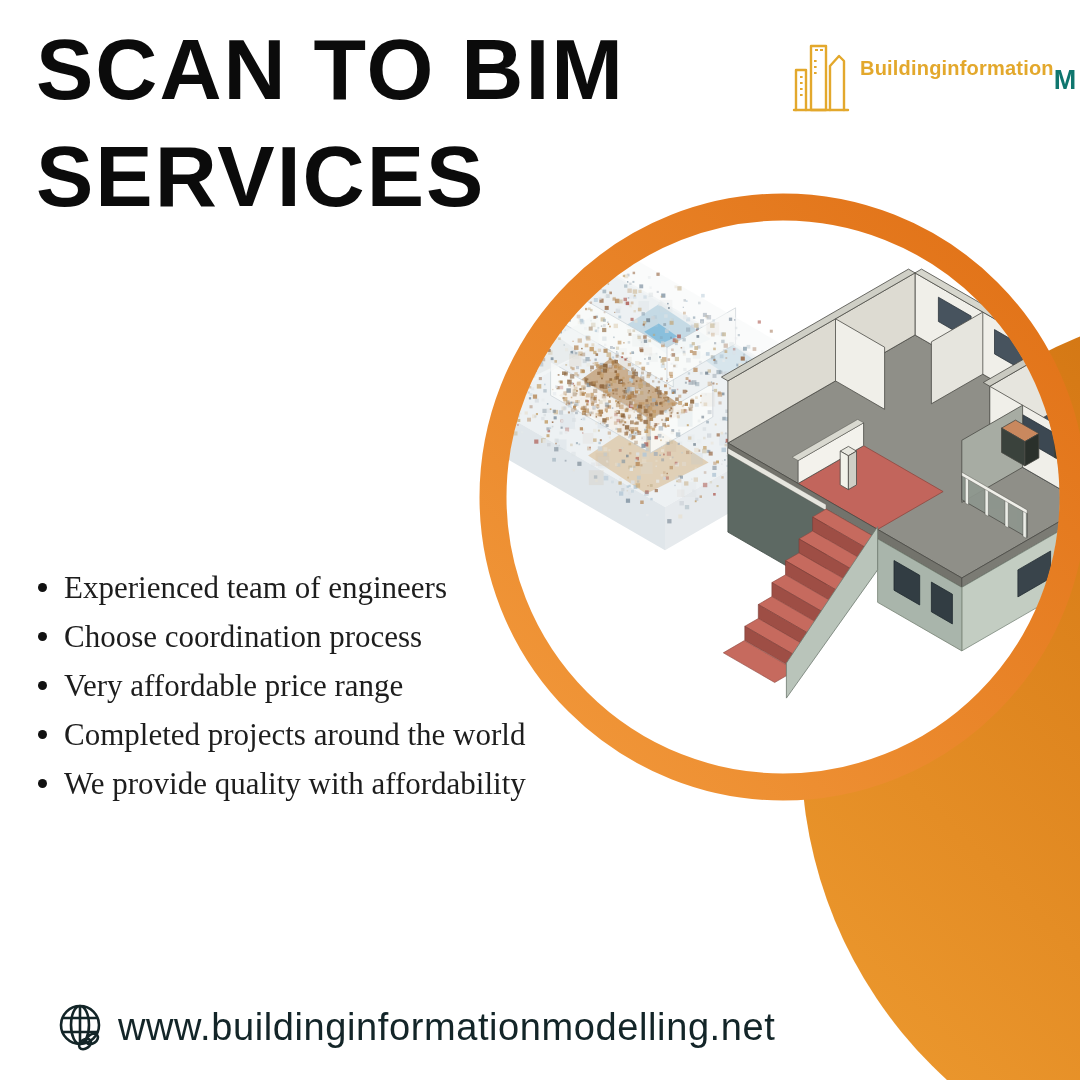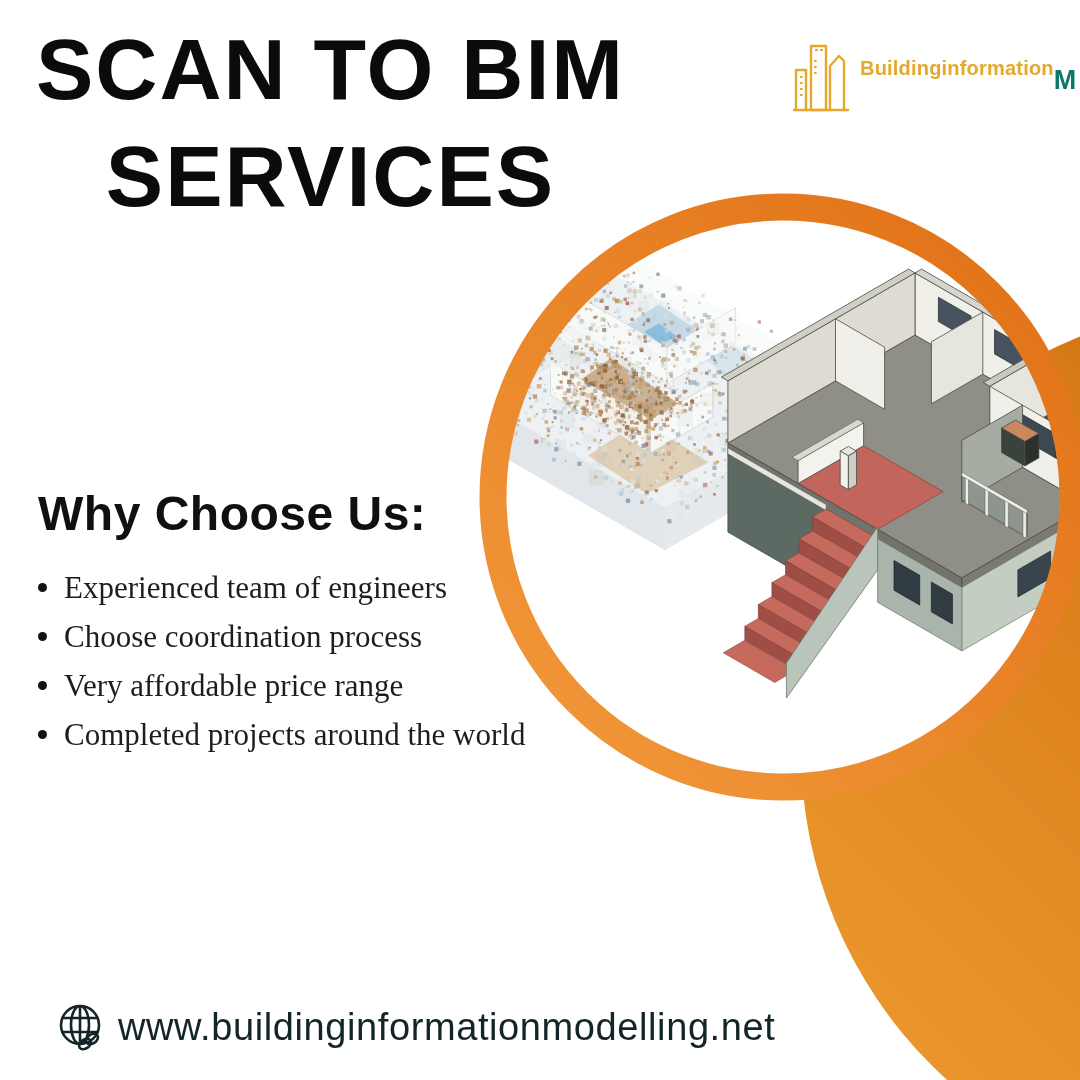--- a/index.html
+++ b/index.html
@@ -1,17 +1,17 @@
 <!DOCTYPE html>
 <html><head>
 <meta charset="utf-8">
 <style>
   html,body{margin:0;padding:0;background:#ffffff;}
   .canvas{position:relative;width:1080px;height:1080px;background:#ffffff;overflow:hidden;
-          font-family:"Liberation Sans",sans-serif;text-align:center;}
+          font-family:"Liberation Sans",sans-serif;}
   
   .blob{position:absolute;left:801px;top:304px;width:892px;height:892px;border-radius:50%;
         background:linear-gradient(225deg,#bd600a 0%,#d87c17 42%,#f09e33 100%);}
   
   .hero{position:absolute;left:463px;top:177px;width:640px;height:640px;}
   .hero svg{display:block;width:640px;height:640px;}
   
   .title{position:absolute;left:36px;top:16px;margin:0;font-size:86px;line-height:107px;
          font-weight:900;letter-spacing:2px;color:#0b0b0b;}
   .title-line{display:block;}
@@ -1703,37 +1703,40 @@
           <rect x="22" y="28" width="2.6" height="2"></rect>
         <rect x="22" y="34" width="2.6" height="2"></rect>
       </g>
     </svg>
     <div class="logo-text">
       <span class="logo-line1">Buildinginformation</span>
       <span class="logo-line2">MODELLING</span>
     </div>
   </div>
 
-  <h2 class="why">Why Choose Us:</h2>
   <ul class="benefits">
     <li>
       <span class="dot"></span>
       <span>Experienced team of engineers</span>
     </li>
     <li>
       <span class="dot"></span>
       <span>Choose coordination process</span>
     </li>
     <li>
       <span class="dot"></span>
       <span>Very affordable price range</span>
     </li>
     <li>
       <span class="dot"></span>
       <span>Completed projects around the world</span>
+    </li>
+    <li>
+      <span class="dot"></span>
+      <span>We provide quality with affordability</span>
     </li>
   </ul>
 
   <div class="footer">
     <svg width="50" height="50" viewBox="0 0 50 50">
       <g fill="none" stroke="#132528" stroke-width="2.6">
         <circle cx="24" cy="23" r="19"></circle>
         <ellipse cx="24" cy="23" rx="9" ry="19"></ellipse>
         <path d="M6 16 L42 16"></path>
         <path d="M6 30 L42 30"></path>

